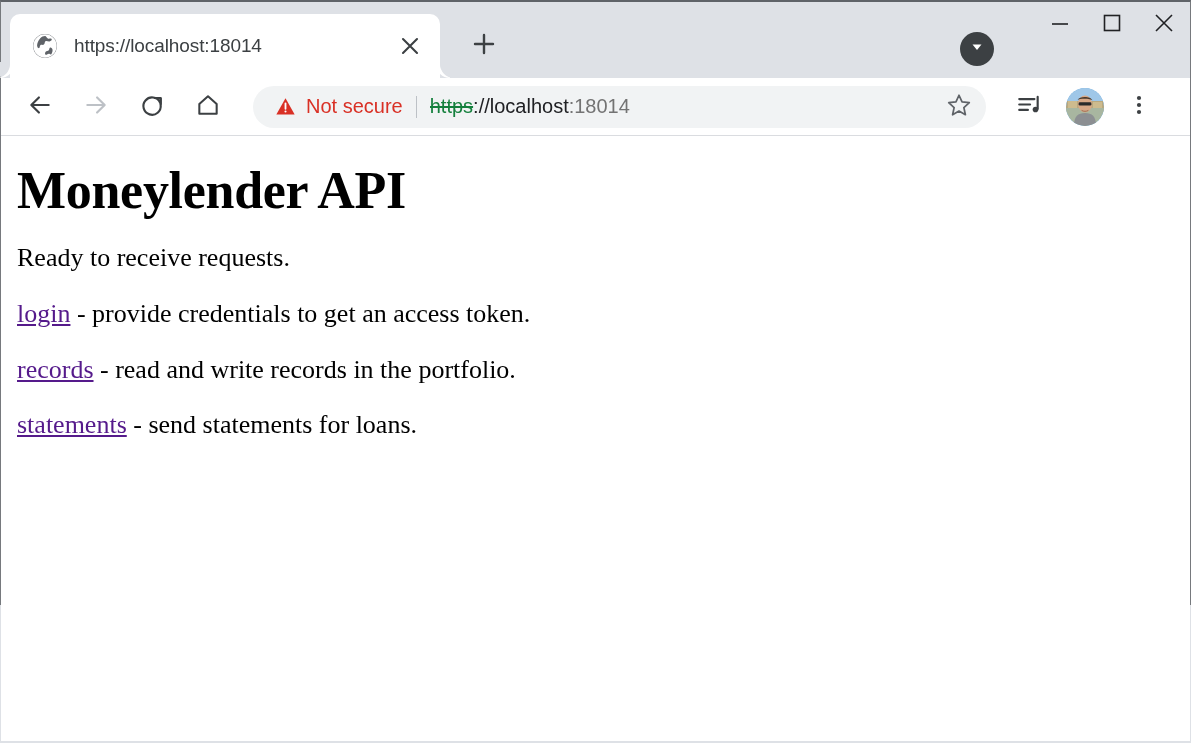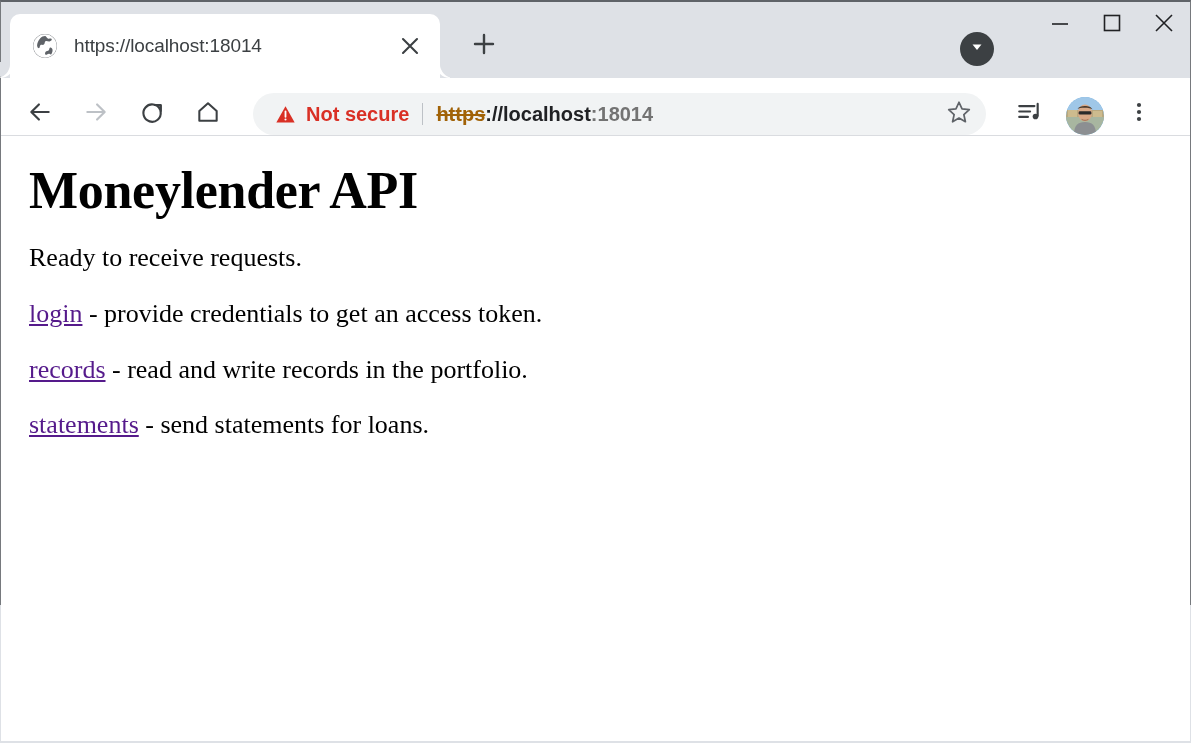--- a/index.html
+++ b/index.html
@@ -142,24 +142,23 @@
     align-items: center;
     justify-content: center;
   }
 
   
   .toolbar {
     height: 58px;
     background: #ffffff;
     border-bottom: 1px solid #dadce0;
     display: flex;
-    align-items: flex-end;
+    align-items: center;
     padding: 0 30px 0 18px;
     box-sizing: border-box;
-    font-weight: bold;
   }
   .navbtn {
     width: 42px;
     height: 42px;
     display: flex;
     align-items: center;
     justify-content: center;
     border-radius: 50%;
     flex: 0 0 42px;
     margin-right: 14px;
@@ -194,21 +193,21 @@
   .url {
     font-size: 20px;
     color: #202124;
     white-space: nowrap;
     overflow: hidden;
     font-family: "Liberation Sans", sans-serif;
     flex: 1;
     min-width: 0;
   }
   .url .scheme {
-    color: #a16207;
+    color: #15803d;
     text-decoration: line-through;
   }
   .url .port { color: #737373; }
 
   .star-btn {
     width: 42px;
     height: 42px;
     display: flex;
     align-items: center;
     justify-content: center;
@@ -236,21 +235,21 @@
     position: relative;
     background: #7ab3e0;
   }
   .avatar svg { display: block; }
 
   
   .content {
     background: #ffffff;
     height: 605px;
     overflow: hidden;
-    padding: 0 20px;
+    padding: 0 8px;
     box-sizing: border-box;
     font-family: "Liberation Serif", "DejaVu Serif", serif;
     color: #000000;
   }
   .content h1 {
     font-size: 52px;
     font-weight: bold;
     margin: 27px 0 0 8px;
     line-height: 1.08;
     letter-spacing: -0.3px;

